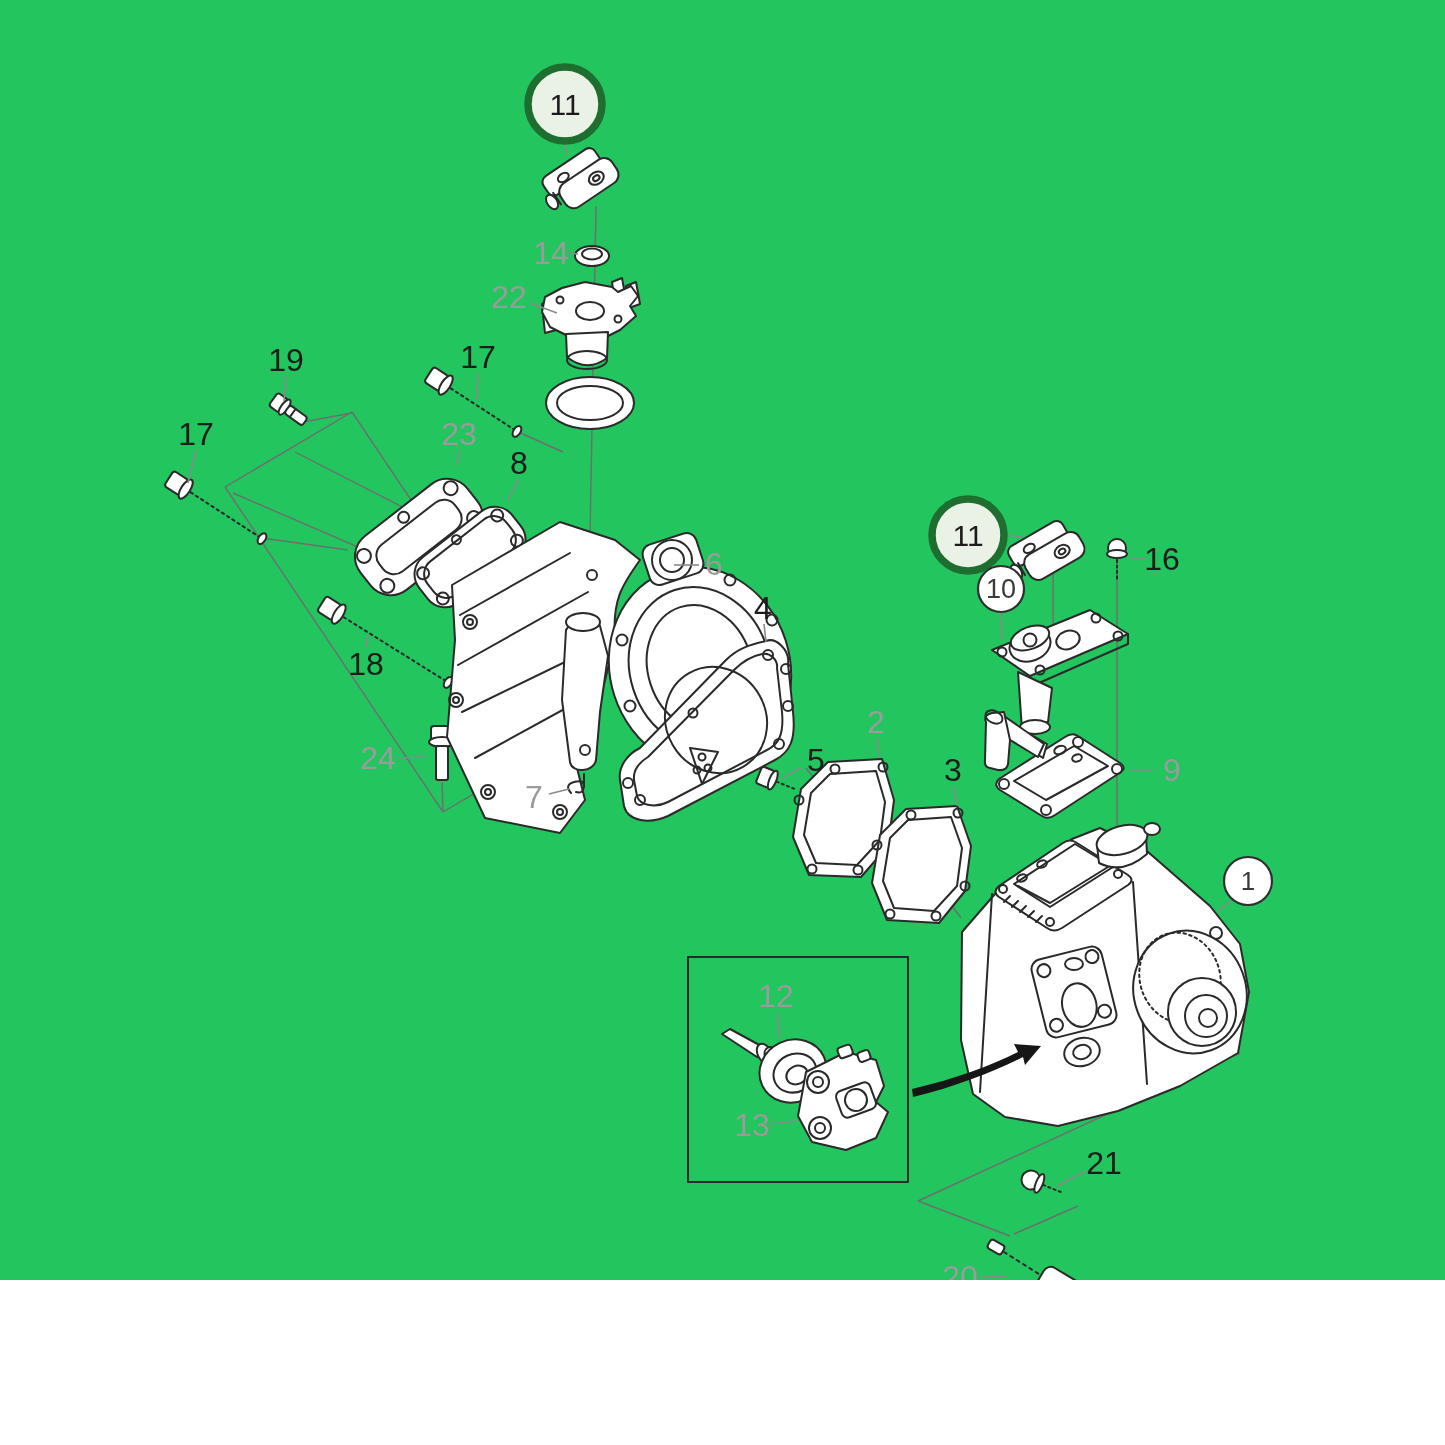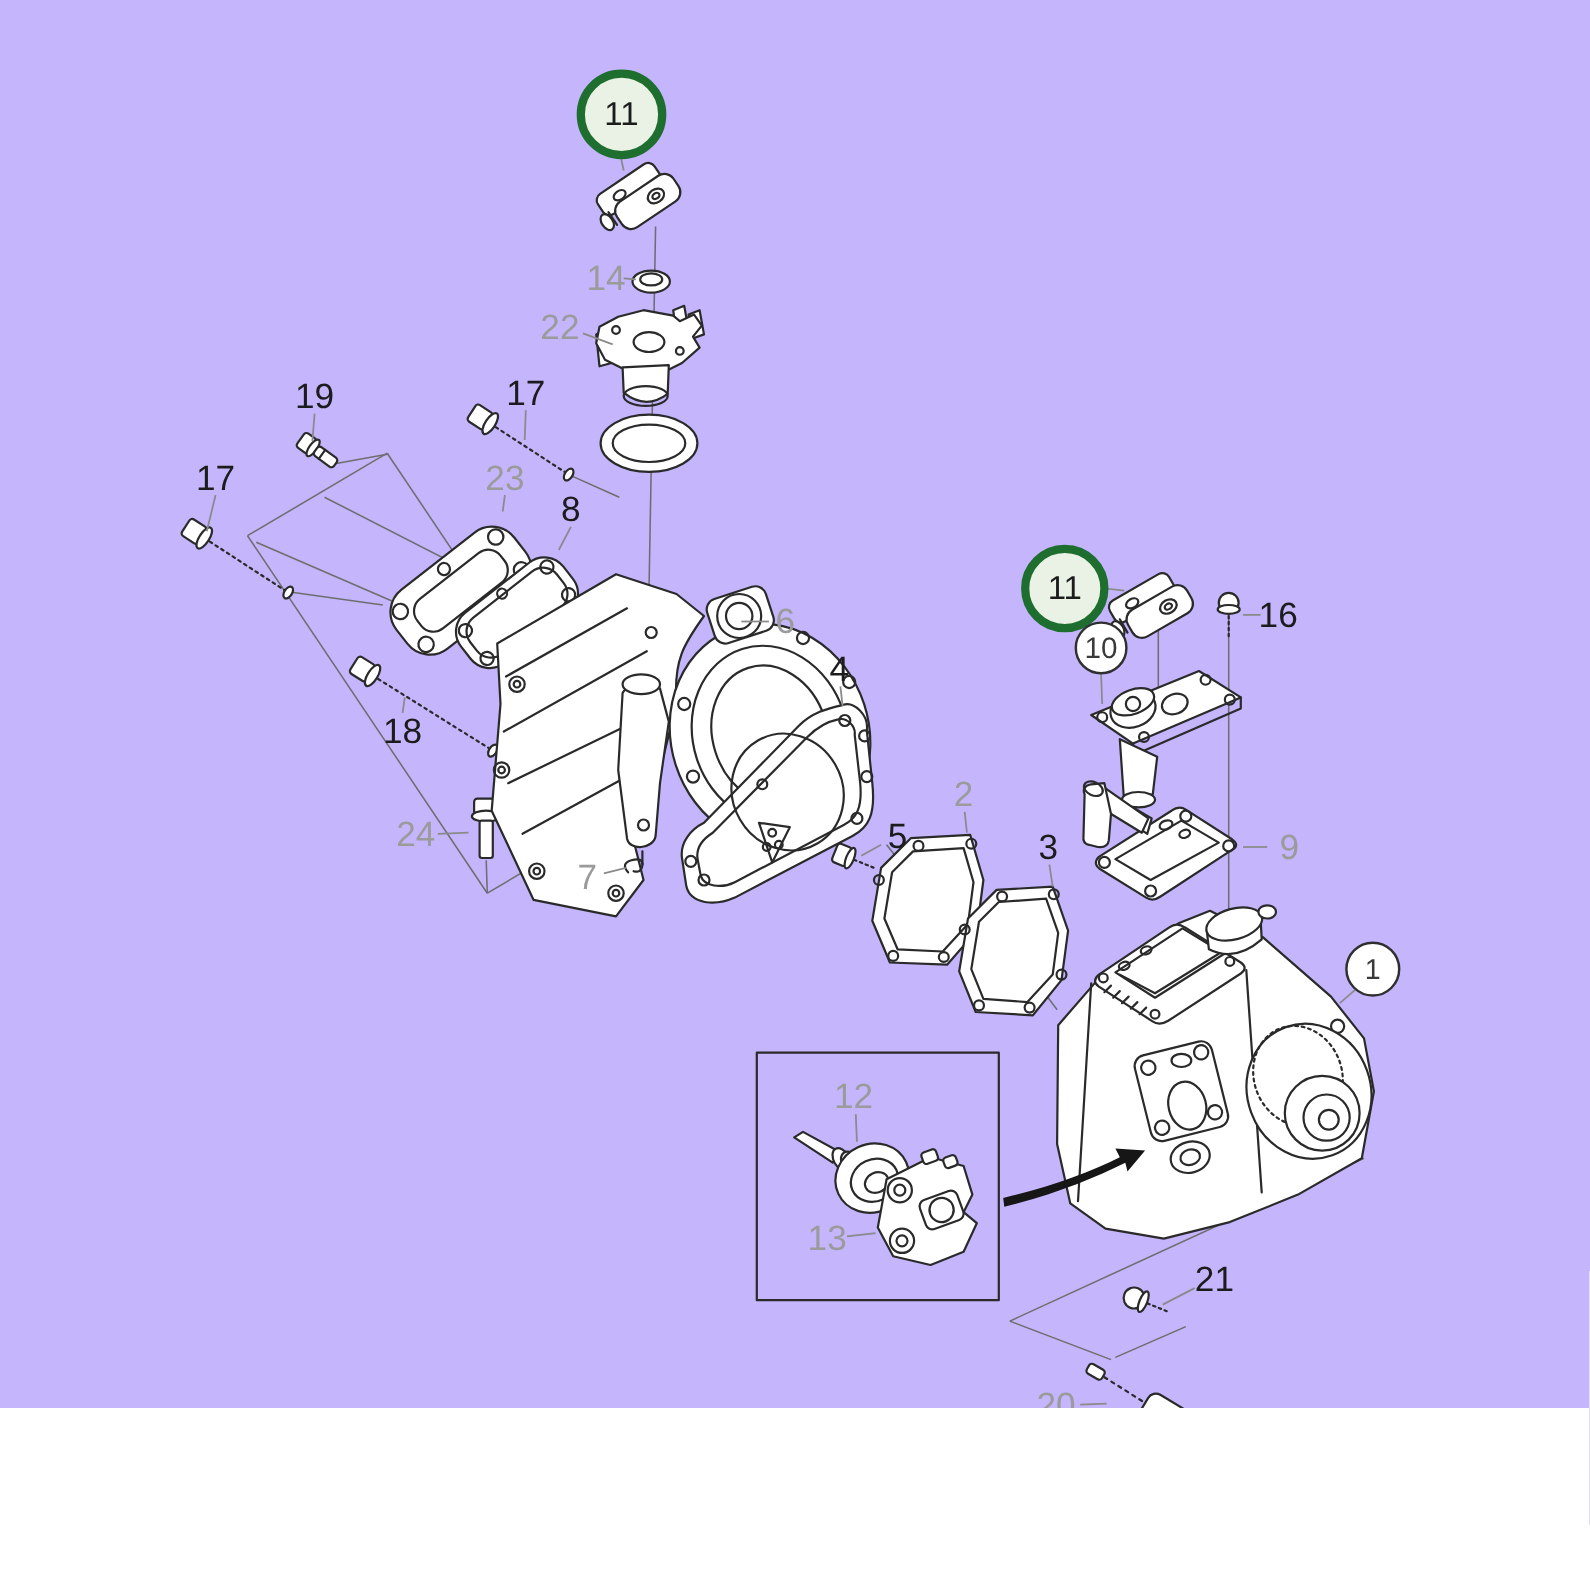--- a/index.html
+++ b/index.html
@@ -1,16 +1,16 @@
 <!DOCTYPE html>
 <html><head>
 <meta charset="utf-8">
 <style>
   html,body{margin:0;padding:0;background:#ffffff;}
-  .stage{width:1445px;height:1280px;position:relative;background:#c4b5fd;overflow:hidden;
+  .stage{width:1445px;height:1280px;position:relative;background:#22c55e;overflow:hidden;
          font-family:"Liberation Sans", sans-serif;}
   svg{display:block;}
   .art path,.art rect,.art circle,.art ellipse,.art line,.art polyline{
     stroke:#2a2a2a;stroke-width:2;fill:none;stroke-linejoin:round;stroke-linecap:round;}
   .art .solid{fill:#ffffff;}
   .art .dark{fill:#161616;stroke:none;}
   .guide{stroke:#6e6e6e;stroke-width:1.4;fill:none;}
   .thread{fill:none;stroke:#2a2a2a;}
   text.lbl{font-family:"Liberation Sans", sans-serif;}
 </style>

